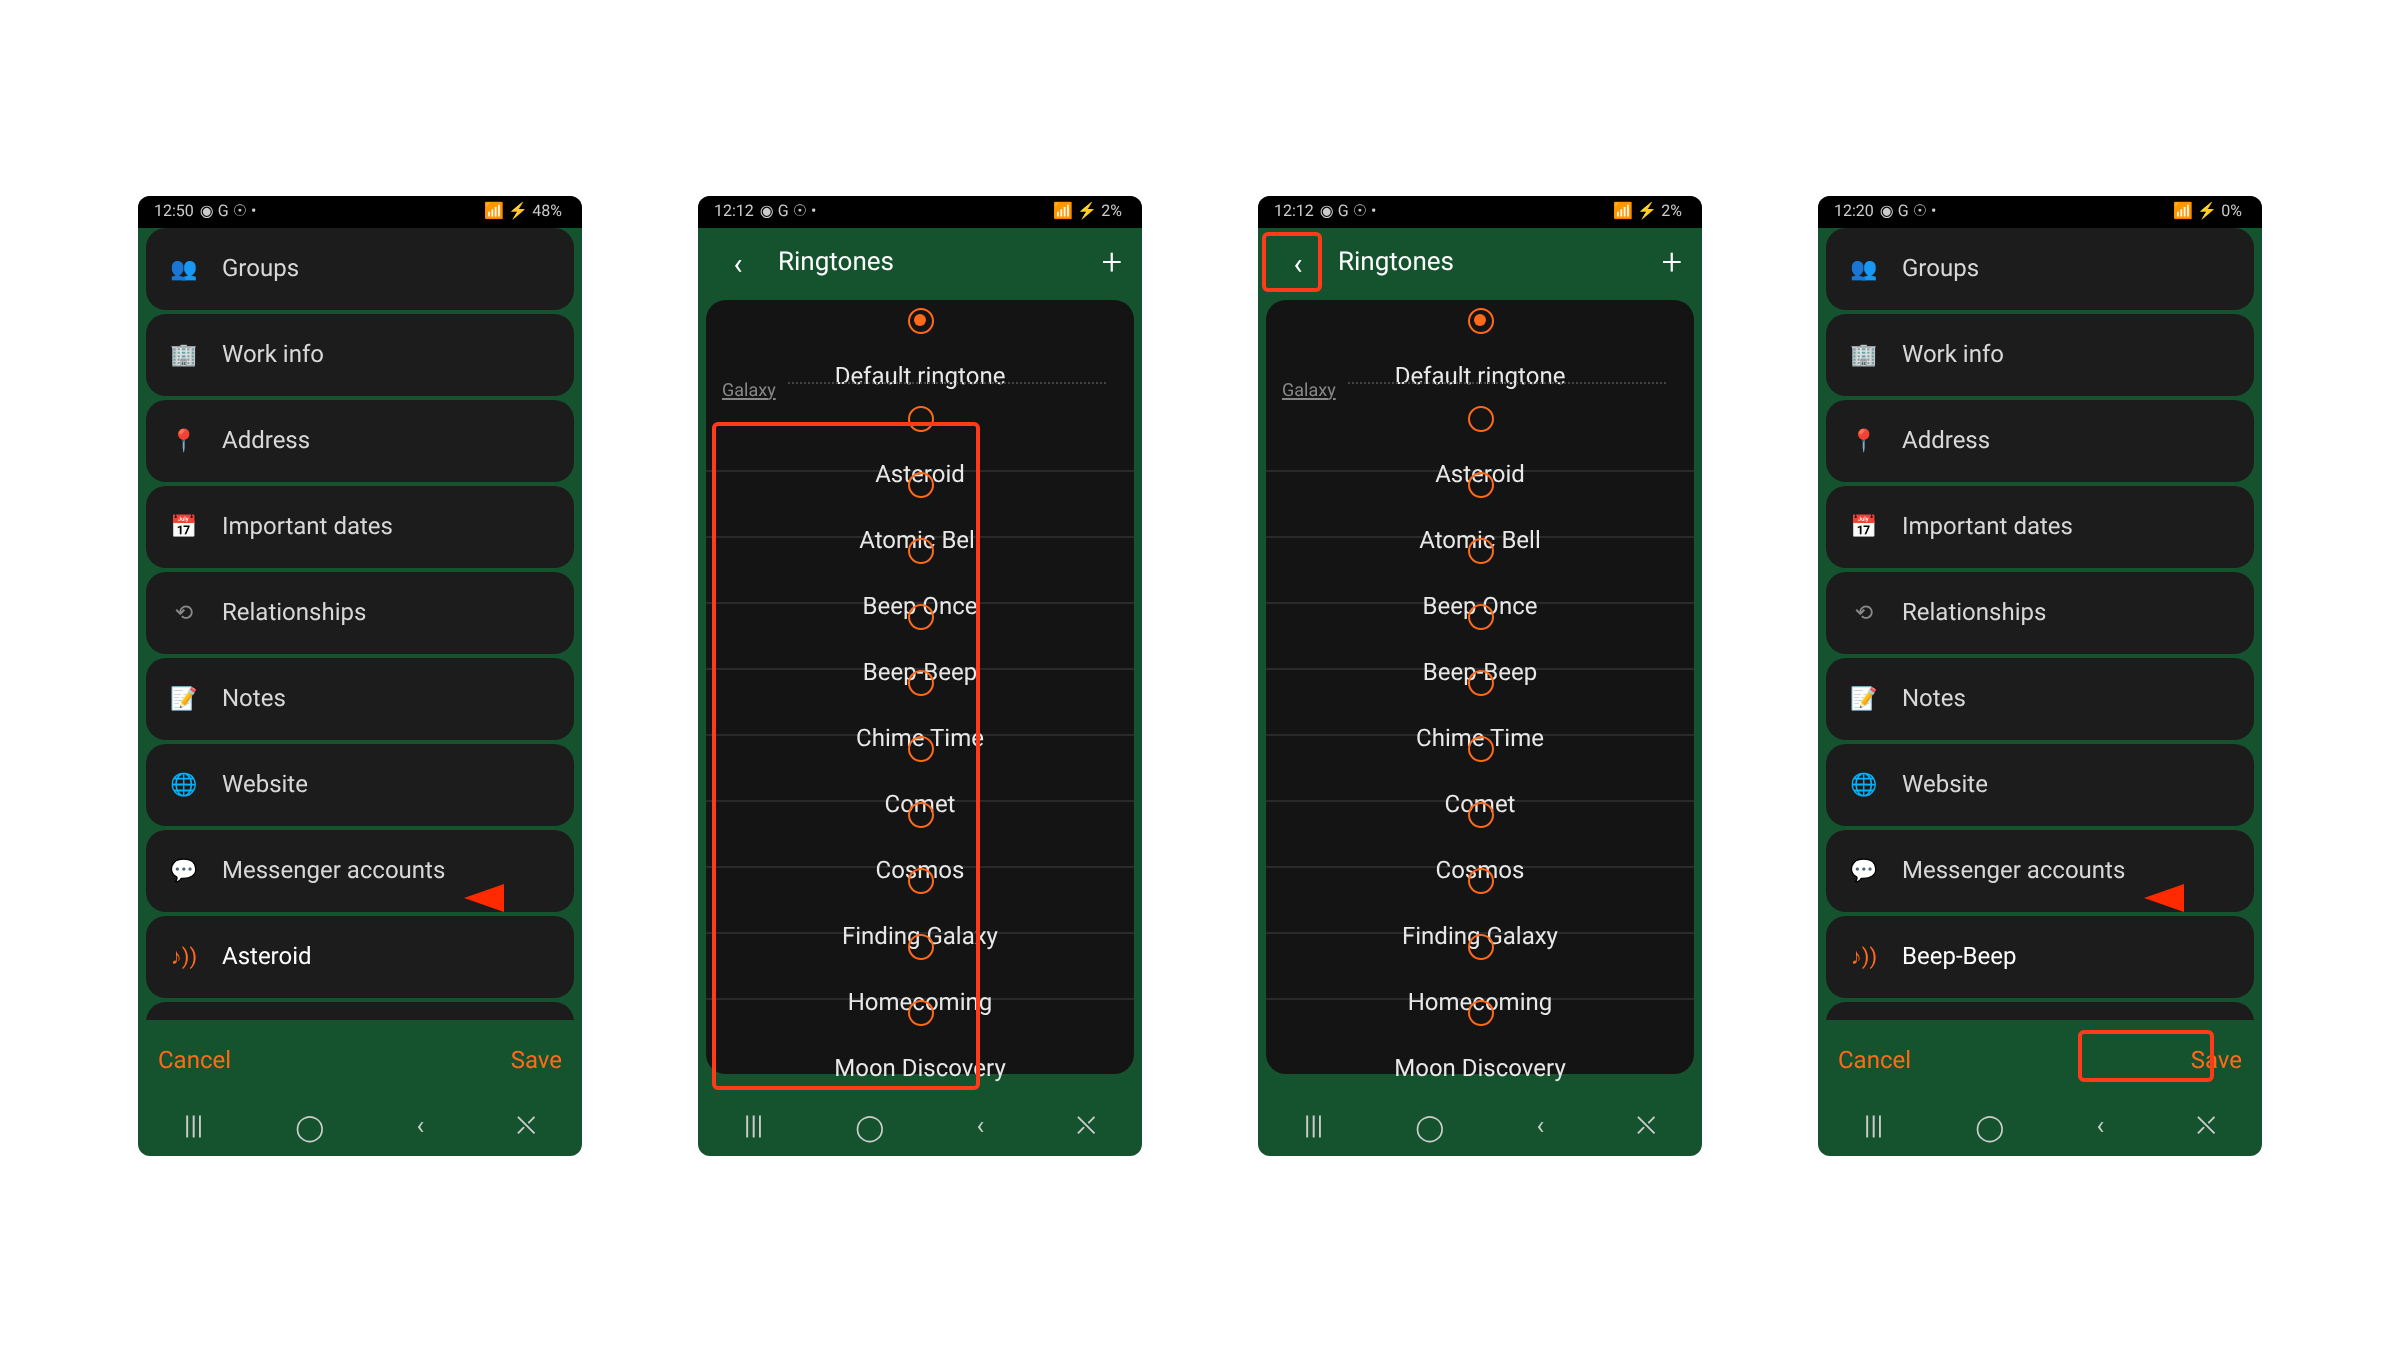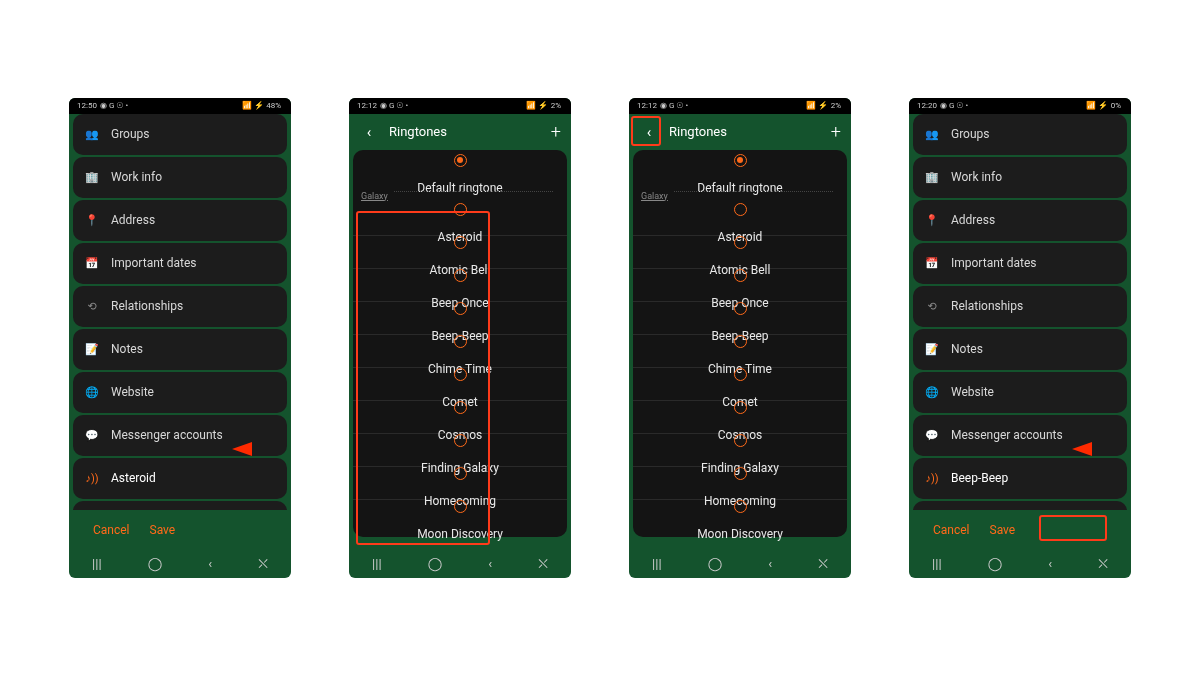--- a/index.html
+++ b/index.html
@@ -47,26 +47,25 @@
     border-radius: 10px;
     margin: 0 4px 2px 4px;
     gap: 12px;
   }
   .list-row .icon { width: 14px; height: 14px; display: flex; align-items: center; justify-content: center; color: #888; font-size: 11px; }
   .list-row .label { font-size: 12px; color: #d8d8d8; flex: 1; }
   .list-row.highlight .icon { color: #ff6a1a; }
   .list-row.highlight .label { color: #fff; }
   .footer-actions {
     display: flex;
-    justify-content: flex-start;
+    justify-content: space-between;
     align-items: center;
     height: 40px;
     font-size: 12px;
     color: #ff6a1a;
-    padding-left: 14px;
   }
   .nav-bar {
     height: 28px;
     display: flex;
     justify-content: space-around;
     align-items: center;
     color: #ccc;
     font-size: 13px;
   }
   .header-row {

